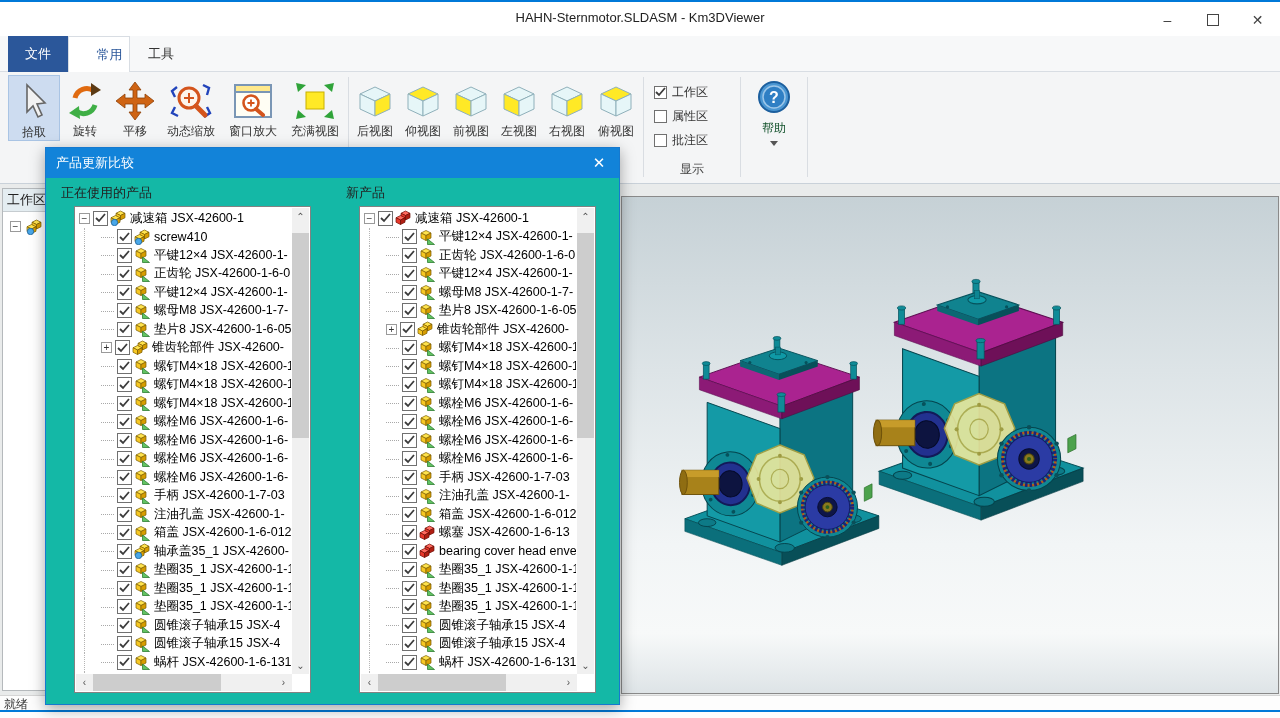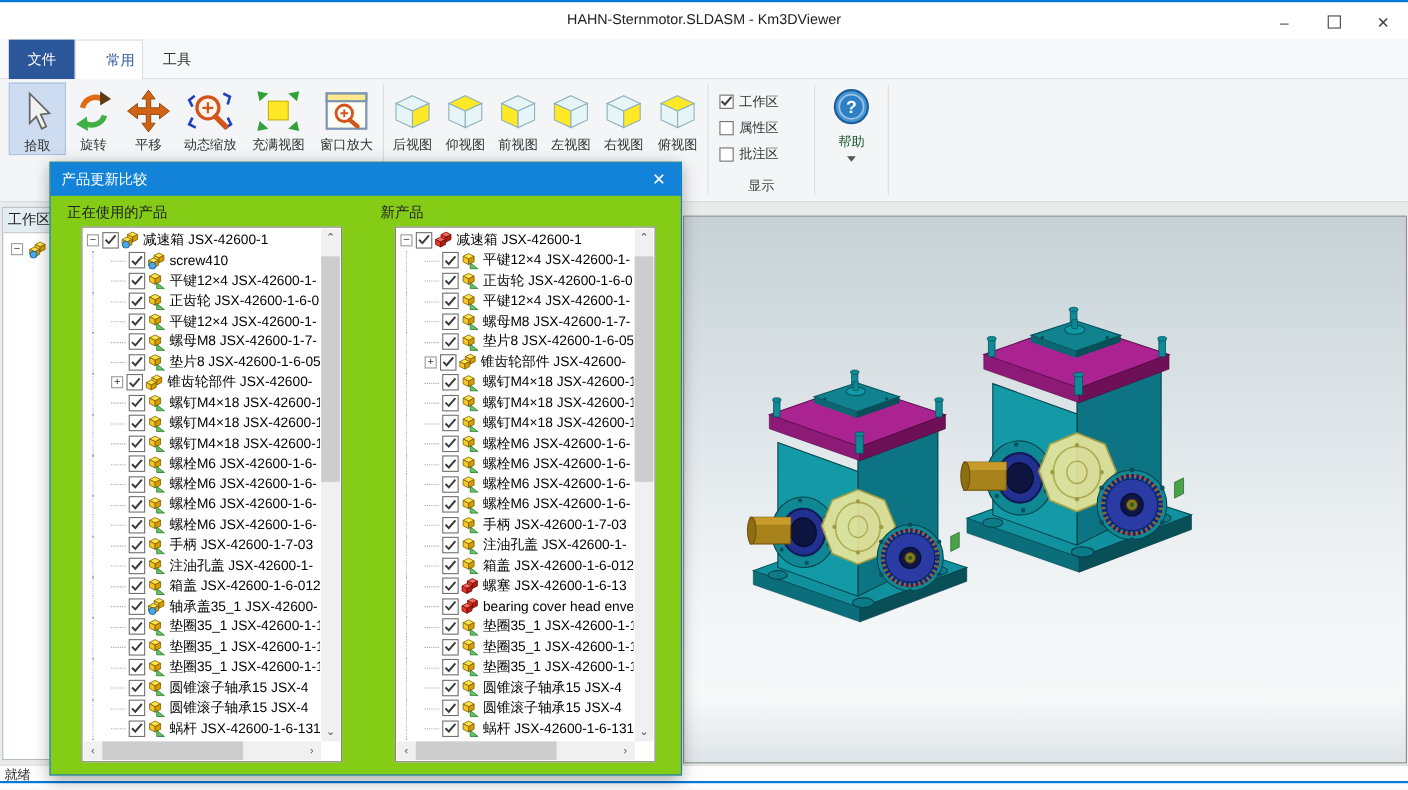--- a/index.html
+++ b/index.html
@@ -54,21 +54,21 @@
 
   #viewport{left:621px;top:12px;width:658px;height:498px;border:1px solid #8a8a8a;box-sizing:border-box;
             background:linear-gradient(180deg,#c6d1d6 0%,#dde4e7 35%,#f2f5f6 70%,#f7f9f9 88%,#dee4e7 100%);}
 
   
   #statusbar{left:0;top:695px;width:1280px;height:23px;background:#fdfdfd;border-top:1px solid #d5d5d5;box-sizing:border-box;}
   #status-text{font-size:12px;color:#333;line-height:16px;padding-left:4px;}
   #bottom-accent{left:0;top:710px;width:1280px;height:2px;background:#0079d8;z-index:5;}
 
   
-  #dialog{left:45px;top:147px;width:575px;height:558px;background:#84cc16;
+  #dialog{left:45px;top:147px;width:575px;height:558px;background:#14b8a6;
           border:1px solid #1679cf;box-sizing:border-box;box-shadow:0 4px 14px rgba(0,0,0,.35);z-index:10;}
   #dlg-titlebar{height:30px;background:#1283d9;display:flex;align-items:center;}
   #dlg-title{color:#fff;font-size:13px;padding-left:10px;flex:1;}
   #dlg-close{width:40px;height:30px;display:flex;align-items:center;justify-content:center;
              color:#fff;font-size:15px;}
   .tree-header{position:absolute;font-size:13px;color:#222;top:36px;}
   #left-tree-header{left:15px;}
   #right-tree-header{left:300px;}
   .treebox{position:absolute;top:58px;width:237px;height:487px;background:#fff;
            border:1px solid #828282;box-sizing:border-box;}
@@ -153,43 +153,43 @@
       </g>
       <circle cx="20" cy="17" r="10" fill="#fdf4ec" stroke="#d4541c" stroke-width="3"></circle>
       <line x1="27" y1="25" x2="36" y2="34" stroke="#d4541c" stroke-width="5" stroke-linecap="round"></line>
       <path d="M20,12 v10 M15,17 h10" stroke="#d4541c" stroke-width="2"></path>
           </svg>
         </div>
         <div class="tlabel">动态缩放</div>
       </div>
       <div class="tbtn" style="width: 62px;">
         <div class="ticon">
+          <svg width="44" height="40" viewBox="0 0 44 40">
+      <rect x="4" y="4" width="36" height="32" fill="#fffef4" stroke="#7a96b5" stroke-width="2"></rect>
+      <rect x="4" y="4" width="36" height="7" fill="#ffe98c" stroke="#7a96b5" stroke-width="2"></rect>
+      <circle cx="20" cy="22" r="7.5" fill="#fff" stroke="#d4541c" stroke-width="2.6"></circle>
+      <line x1="25" y1="28" x2="32" y2="34" stroke="#d4541c" stroke-width="4" stroke-linecap="round"></line>
+      <path d="M20,18.5 v7 M16.5,22 h7" stroke="#d4541c" stroke-width="1.8"></path>
+          </svg>
+        </div>
+        <div class="tlabel">窗口放大</div>
+      </div>
+      <div class="tbtn" style="width: 62px;">
+        <div class="ticon">
           <svg width="42" height="40" viewBox="0 0 42 40">
       <rect x="12" y="11" width="18" height="17" fill="#ffe926" stroke="#c8b000"></rect>
       <g fill="#2fa339">
               <polygon points="2,2 12,4 4,11"></polygon>
               <polygon points="40,2 38,11 30,4"></polygon>
       <polygon points="2,38 4,29 12,36"></polygon>
               <polygon points="40,38 30,36 38,29"></polygon>
             </g>
           </svg>
         </div>
         <div class="tlabel">充满视图</div>
-      </div>
-      <div class="tbtn" style="width: 62px;">
-        <div class="ticon">
-          <svg width="44" height="40" viewBox="0 0 44 40">
-      <rect x="4" y="4" width="36" height="32" fill="#fffef4" stroke="#7a96b5" stroke-width="2"></rect>
-      <rect x="4" y="4" width="36" height="7" fill="#ffe98c" stroke="#7a96b5" stroke-width="2"></rect>
-      <circle cx="20" cy="22" r="7.5" fill="#fff" stroke="#d4541c" stroke-width="2.6"></circle>
-      <line x1="25" y1="28" x2="32" y2="34" stroke="#d4541c" stroke-width="4" stroke-linecap="round"></line>
-      <path d="M20,18.5 v7 M16.5,22 h7" stroke="#d4541c" stroke-width="1.8"></path>
-          </svg>
-        </div>
-        <div class="tlabel">窗口放大</div>
       </div>
       <div class="vsep"></div>
       <div class="tbtn" style="width: 48px; align-items: center;">
         <div class="ticon">
           <svg width="38" height="34" viewBox="0 0 38 34">
     <polygon points="19,3 34,10 19,17 4,10" fill="#e6f6f8" stroke="#8fb0ba"></polygon>
     <polygon points="4,10 19,17 19,32 4,25" fill="#e6f6f8" stroke="#8fb0ba"></polygon>
     <polygon points="34,10 19,17 19,32 34,25" fill="#ffe926" stroke="#8fb0ba"></polygon>
           </svg>
         </div>

